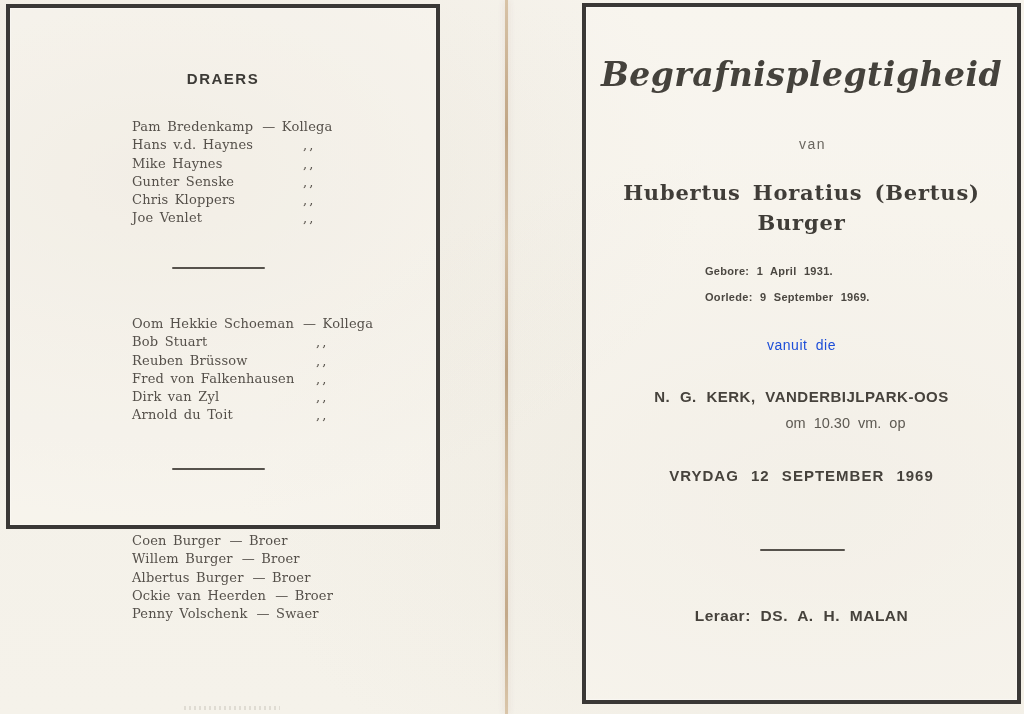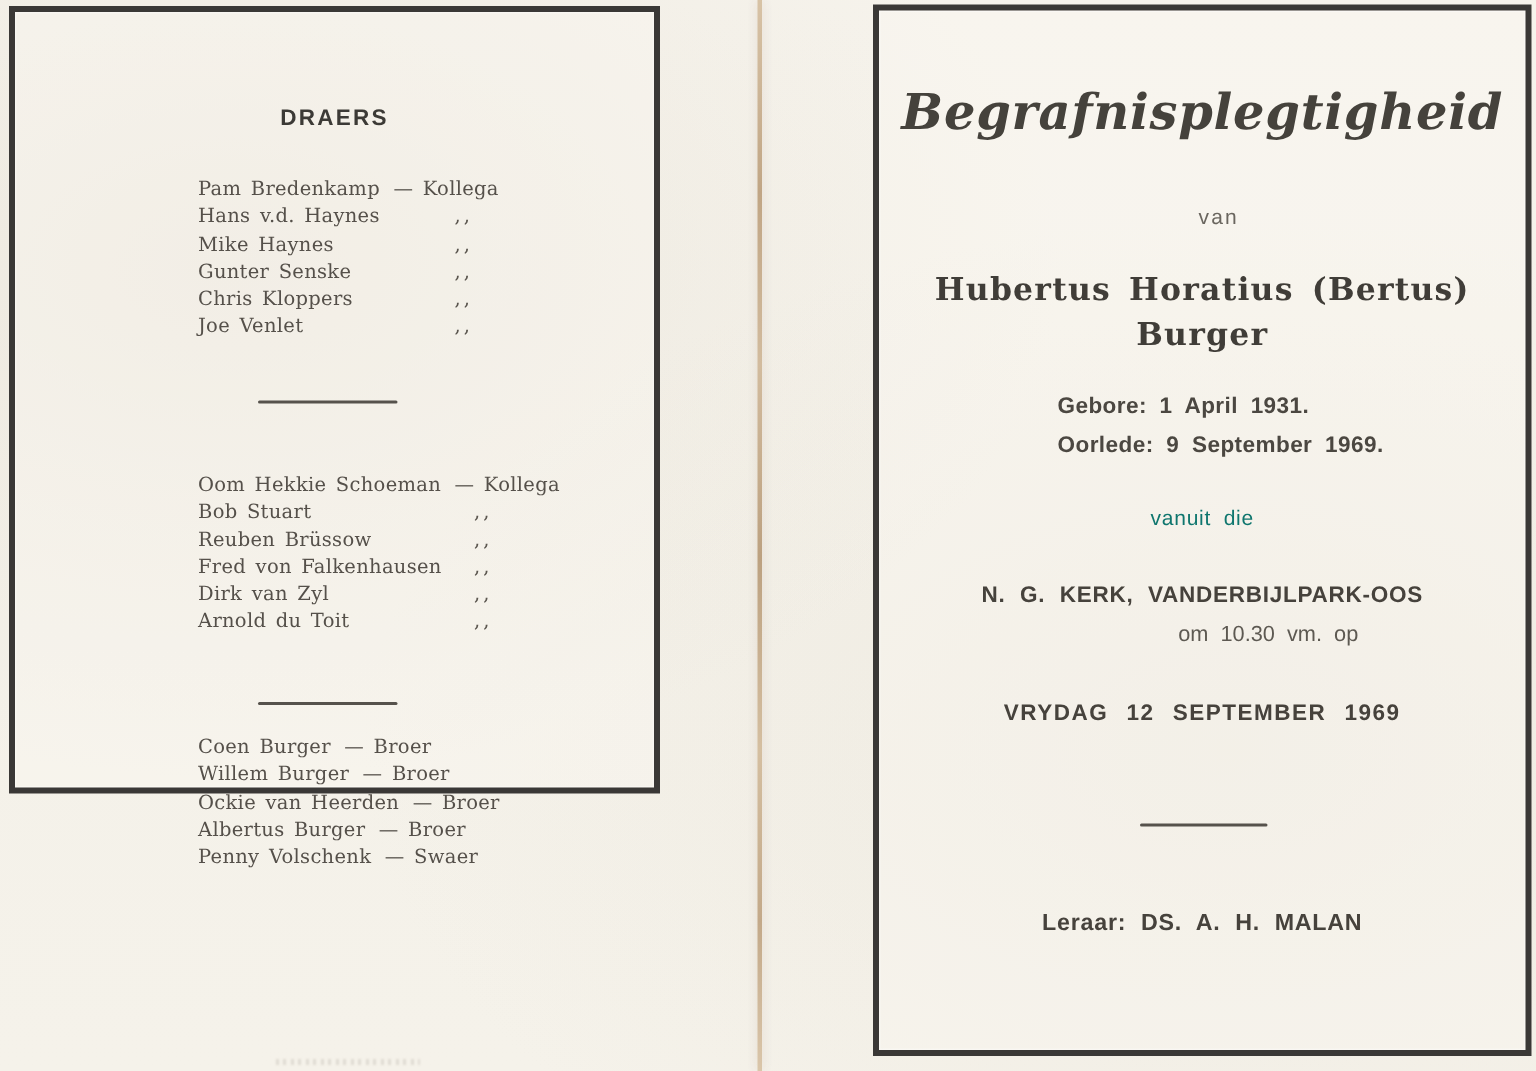--- a/index.html
+++ b/index.html
@@ -41,21 +41,21 @@
   .lp-title {
     position: absolute; top: 62px; left: 0; width: 100%;
     text-align: center;
     font-family: "Liberation Sans", sans-serif;
     font-weight: bold; font-size: 15px; letter-spacing: 1.5px;
     color: #3c3a36;
   }
   .group { position: absolute; left: 122px; width: 300px; }
   .group-1 { top: 110px; }
   .group-2 { top: 307px; }
-  .group-3 { top: 482px; }
+  .group-3 { top: 524px; }
   .lp-row {
     position: relative;
     display: block;
     height: 18.3px; line-height: 18.3px;
     font-family: "DejaVu Serif", serif;
     font-size: 13px; color: #55504a;
     letter-spacing: 0.2px; word-spacing: 2px;
     white-space: nowrap;
   }
   .lp-row .rel { margin-left: 9px; }
@@ -95,27 +95,27 @@
   .rp-name {
     top: 171px;
     font-family: "DejaVu Serif", serif;
     font-weight: bold; font-size: 21px; line-height: 30px;
     letter-spacing: 0.8px; word-spacing: 4px;
     color: #403d38;
   }
   .rp-borndied {
     position: absolute; left: 119px; top: 251px;
     text-align: left;
-    font-weight: bold; font-size: 15px; line-height: 26px;
+    font-weight: bold; font-size: 11px; line-height: 26px;
     word-spacing: 4px; letter-spacing: 0.3px;
     color: #4b4741; white-space: nowrap;
   }
   .rp-vanuit {
     top: 330px;
-    font-size: 14px; word-spacing: 4px; letter-spacing: 0.5px; color: #0f766e;
+    font-size: 14px; word-spacing: 4px; letter-spacing: 0.5px; color: #1d4ed8;
   }
   .rp-kerk {
     top: 381px;
     font-weight: bold; font-size: 15px;
     word-spacing: 5px; letter-spacing: 0.5px;
     color: #46423c;
   }
   .rp-om {
     top: 408px;
     font-size: 14.5px; word-spacing: 4px; color: #5d5952; padding-left: 44px;
@@ -159,22 +159,22 @@
     <div class="lp-row ditto"><span>Fred von Falkenhausen</span><span class="rel">,,</span></div>
     <div class="lp-row ditto"><span>Dirk van Zyl</span><span class="rel">,,</span></div>
     <div class="lp-row ditto"><span>Arnold du Toit</span><span class="rel">,,</span></div>
   </div>
 
   <div class="divider lp-div2"></div>
 
   <div class="group group-3">
     <div class="lp-row"><span>Coen Burger</span><span class="rel">— Broer</span></div>
     <div class="lp-row"><span>Willem Burger</span><span class="rel">— Broer</span></div>
+    <div class="lp-row"><span>Albertus Burger</span><span class="rel">— Broer</span></div>
     <div class="lp-row"><span>Ockie van Heerden</span><span class="rel">— Broer</span></div>
-    <div class="lp-row"><span>Albertus Burger</span><span class="rel">— Broer</span></div>
     <div class="lp-row"><span>Penny Volschenk</span><span class="rel">— Swaer</span></div>
   </div>
 
 </div>
 
 <div class="printer-mark"></div>
 
 <div class="crease"></div>
 
 <div class="page page-right">

